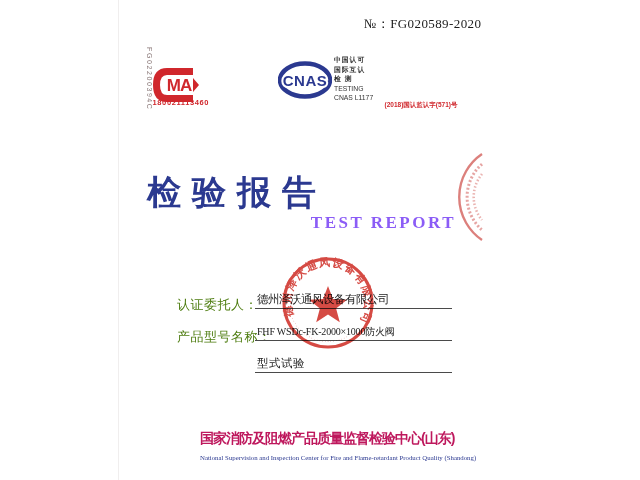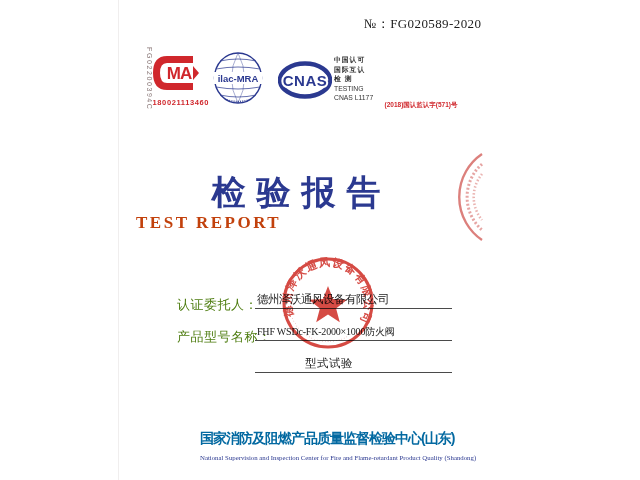--- a/index.html
+++ b/index.html
@@ -6,50 +6,50 @@
   .page{
     position:relative;width:640px;height:480px;background:#ffffff;overflow:hidden;
     font-family:"Liberation Sans",sans-serif;color:#2a2a2a;
   }
   .scan-line{position:absolute;left:118px;top:0;width:1px;height:480px;background:#f0eeee;}
   .report-no{position:absolute;left:364px;top:15px;font-family:"Liberation Serif",serif;
     font-size:13px;letter-spacing:.4px;color:#1c1c1c;}
   .vert-code{position:absolute;left:153px;top:47px;font-size:7px;letter-spacing:1.6px;
     color:#8a7878;transform:rotate(90deg);transform-origin:0 0;white-space:nowrap;
     font-family:"Liberation Sans",sans-serif;}
-  .cma-wrap{position:absolute;left:152px;top:54px;}
+  .cma-wrap{position:absolute;left:152px;top:66px;}
   .cma-number{position:absolute;left:147px;top:98px;width:62px;text-align:right;
     font-size:7.5px;letter-spacing:.6px;color:#d0272c;font-weight:bold;}
   .ilac-wrap{position:absolute;left:213px;top:52px;}
   .cnas-wrap{position:absolute;left:278px;top:60px;}
   .cnas-text{position:absolute;left:334px;top:55px;width:50px;font-size:6.8px;
     line-height:9.6px;color:#333;}
   .cnas-text .zh{font-weight:bold;letter-spacing:1px;}
   .cal-wrap{position:absolute;left:392px;top:52px;}
   .cal-caption{position:absolute;left:368px;top:101px;width:106px;text-align:center;
     font-size:6.5px;color:#d0272c;font-weight:bold;}
   .partial-seal{position:absolute;left:452px;top:152px;opacity:.85;}
-  .title-zh{position:absolute;left:136px;top:170px;width:320px;text-align:center;
+  .title-zh{position:absolute;left:136px;top:170px;width:320px;
     font-size:34px;font-weight:bold;color:#2b3990;letter-spacing:11px;text-indent:11px;}
-  .title-en{position:absolute;left:136px;top:213px;width:320px;text-align:left;
-    font-family:"Liberation Serif",serif;font-size:17px;font-weight:bold;color:#c2410c;
+  .title-en{position:absolute;left:136px;top:213px;width:320px;text-align:right;
+    font-family:"Liberation Serif",serif;font-size:17px;font-weight:bold;color:#8b5cf6;
     letter-spacing:2.5px;}
   .field-label{position:absolute;left:177px;font-family:"Liberation Serif",serif;
     font-size:13px;color:#4d7c0f;letter-spacing:.5px;white-space:nowrap;}
   .field-line{position:absolute;left:255px;width:197px;height:14px;
     border-bottom:1px solid #4a4a4a;}
   .field-value{position:absolute;left:2px;bottom:1px;font-family:"Liberation Serif",serif;
     color:#222;white-space:nowrap;}
   .v1{font-size:11.5px;letter-spacing:-0.5px;}
   .v2{font-size:10px;letter-spacing:-0.2px;}
-  .v3{font-size:11.5px;letter-spacing:.5px;margin-left:48px;}
+  .v3{font-size:11.5px;letter-spacing:.5px;}
   .seal{position:absolute;left:280px;top:255px;mix-blend-mode:multiply;opacity:.92;}
   .footer-logo{position:absolute;left:150px;top:426px;}
   .footer-zh{position:absolute;left:200px;top:430px;width:260px;font-size:14px;
-    font-weight:bold;color:#0369a1;letter-spacing:-1px;white-space:nowrap;}
+    font-weight:bold;color:#be185d;letter-spacing:-1px;white-space:nowrap;}
   .footer-en{position:absolute;left:200px;top:454px;width:260px;
     font-family:"Liberation Serif",serif;font-size:6.8px;color:#2b3990;white-space:nowrap;}
 </style>
 </head>
 <body>
 
 <div class="page">
   <div class="scan-line"></div>
 
   <div class="report-no">№：FG020589-2020</div>
@@ -58,34 +58,20 @@
 
   <div class="cma-wrap">
     <svg width="52" height="38" viewBox="0 0 52 38">
       <path d="M 41,5.5 H 15 Q 4.5,5.5 4.5,19 Q 4.5,32.5 15,32.5 H 41" fill="none" stroke="#d0272c" stroke-width="7"></path>
       <text x="27" y="25" text-anchor="middle" font-size="17" font-weight="bold" fill="#d0272c" letter-spacing="-1">MA</text>
       <path d="M 41,12 L 47,19 L 41,26 Z" fill="#d0272c"></path>
     </svg>
   </div>
   <div class="cma-number">180021113460</div>
 
-  <div class="ilac-wrap">
-    <svg width="50" height="52" viewBox="0 0 50 52">
-      <ellipse cx="25" cy="26" rx="23.5" ry="25" fill="none" stroke="#2b3990" stroke-width="1.4"></ellipse>
-      <path d="M 7,9 Q 25,5 43,9" fill="none" stroke="#2b3990" stroke-width=".9" opacity=".8"></path>
-      <path d="M 3,17 Q 25,13 47,17" fill="none" stroke="#2b3990" stroke-width=".9" opacity=".8"></path>
-      <path d="M 3,35 Q 25,39 47,35" fill="none" stroke="#2b3990" stroke-width=".9" opacity=".8"></path>
-      <path d="M 7,43 Q 25,47 43,43" fill="none" stroke="#2b3990" stroke-width=".9" opacity=".8"></path>
-      <path d="M 25,1 Q 12,26 25,51" fill="none" stroke="#2b3990" stroke-width=".7" opacity=".6"></path>
-      <path d="M 25,1 Q 38,26 25,51" fill="none" stroke="#2b3990" stroke-width=".7" opacity=".6"></path>
-      <path d="M 14,48 Q 25,51 36,48" fill="none" stroke="#2b3990" stroke-width="1.6" stroke-dasharray="1,1.2" opacity=".9"></path>
-      <rect x="1" y="20" width="48" height="12" fill="#ffffff"></rect>
-      <text x="25" y="29.5" text-anchor="middle" font-size="9.5" font-weight="bold" fill="#2b3990">ilac-MRA</text>
-    </svg>
-  </div>
 
   <div class="cnas-wrap">
     <svg width="54" height="40" viewBox="0 0 54 40">
       <ellipse cx="27" cy="20" rx="25" ry="16.5" fill="none" stroke="#2b3990" stroke-width="4.5"></ellipse>
       <text x="27" y="25.5" text-anchor="middle" font-size="15" font-weight="bold" fill="#2b3990" stroke="#ffffff" stroke-width="4" paint-order="stroke" letter-spacing=".5">CNAS</text>
     </svg>
   </div>
   <div class="cnas-text">
     <div class="zh">中国认可</div>
     <div class="zh">国际互认</div>

